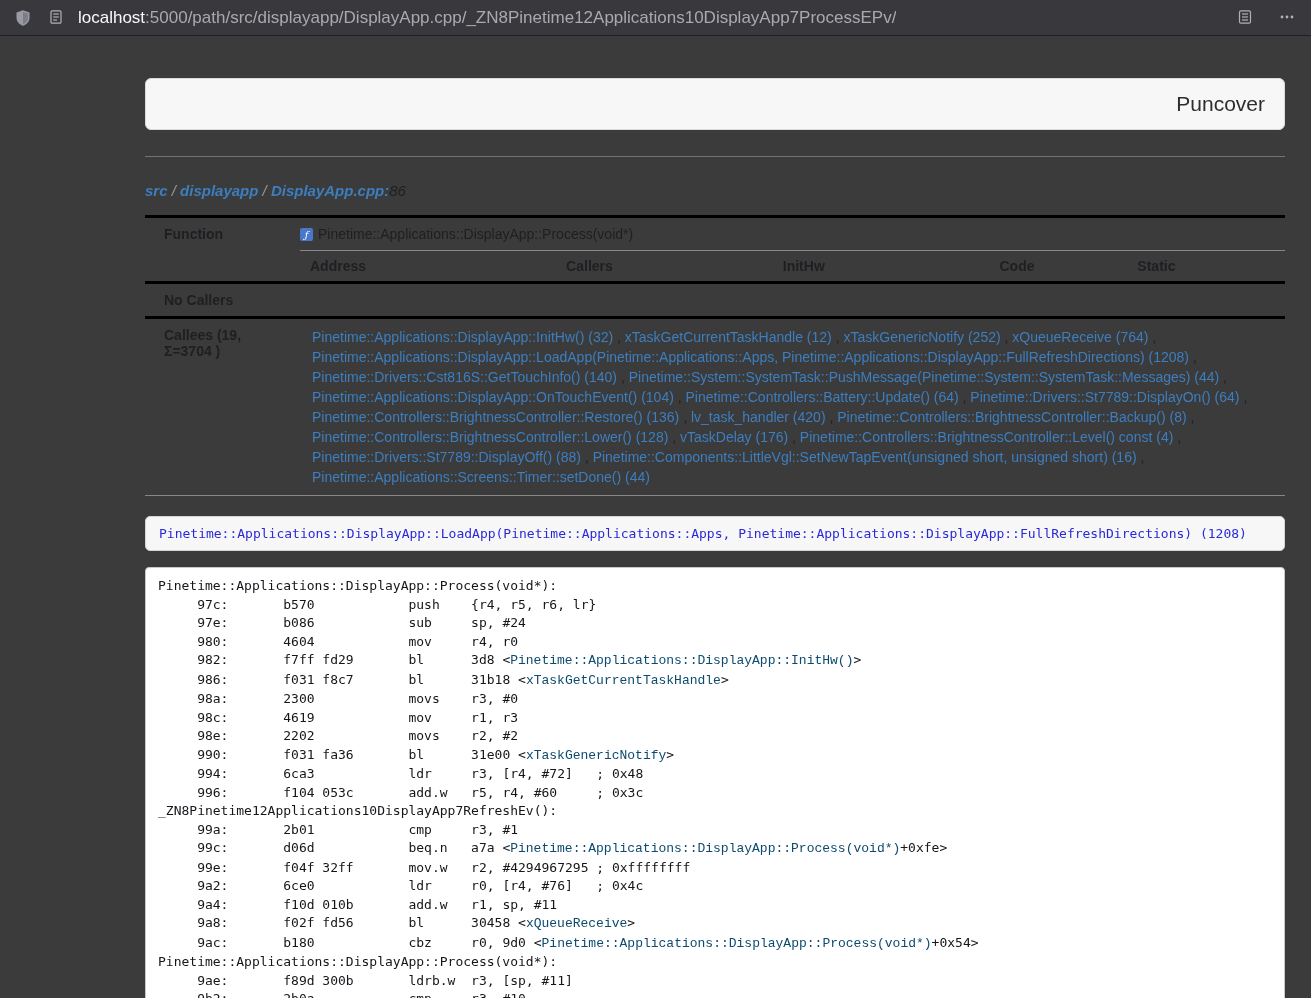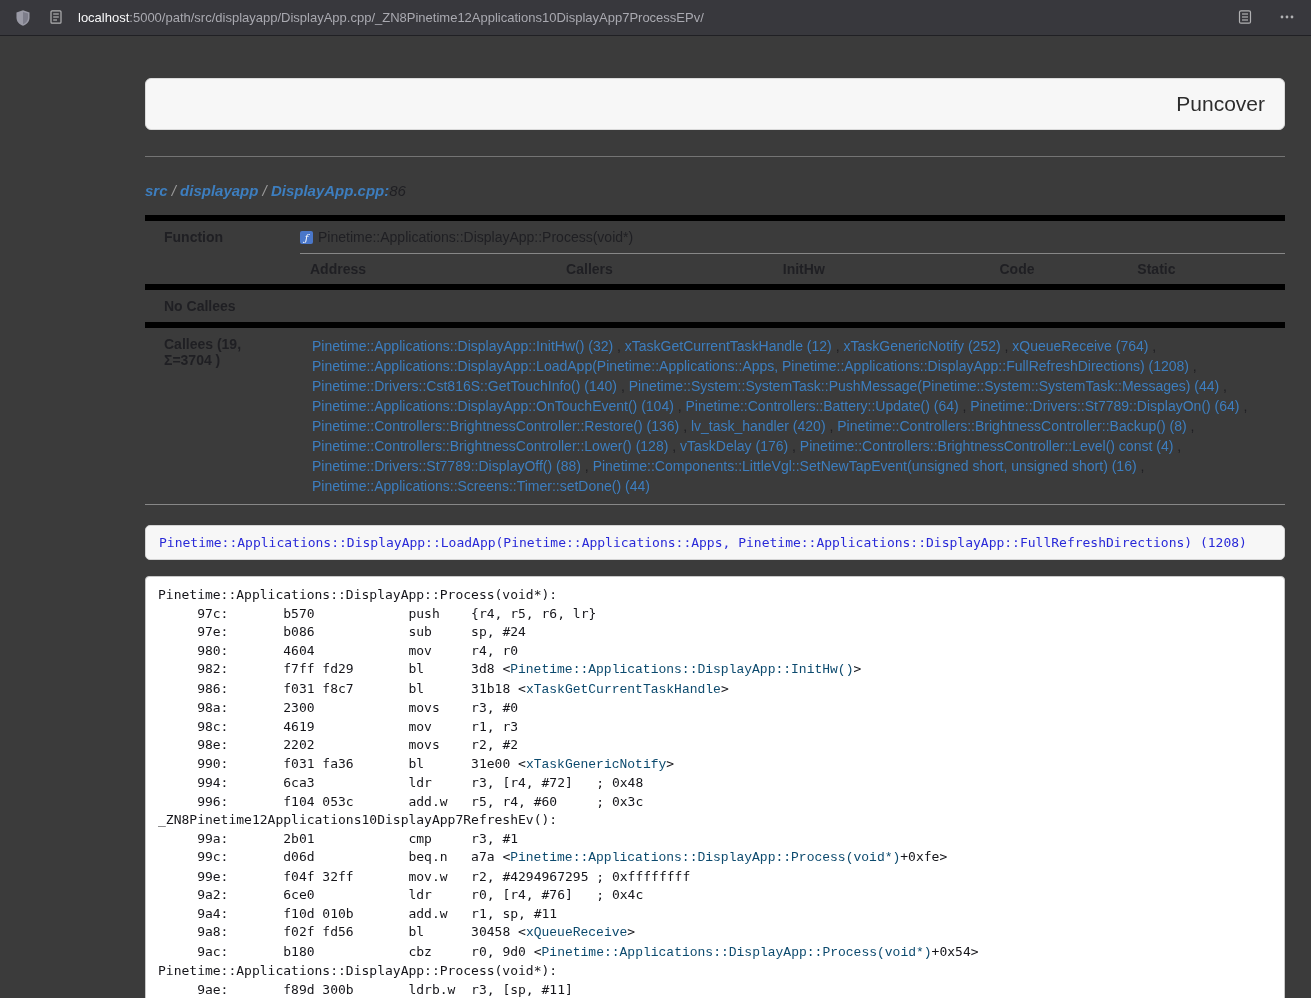--- a/index.html
+++ b/index.html
@@ -15,21 +15,21 @@
     height: 36px;
     background: #38383d;
     border-bottom: 1px solid #202024;
     display: flex;
     align-items: center;
     padding: 0 14px;
   }
   .chrome svg { display: block; }
   .chrome-icon { width: 18px; height: 18px; flex: none; }
   .identity-icon { margin-left: 16px; }
-  .url-text { font-size: 13px; margin-left: 12px; white-space: nowrap; overflow: hidden; }
+  .url-text { font-size: 17px; margin-left: 12px; white-space: nowrap; overflow: hidden; }
   .url-host { color: #f9f9fa; }
   .url-rest { color: #a9a9b0; }
   .chrome-right { margin-left: auto; display: flex; align-items: center; gap: 24px; }
 
   
   .container { width: 1140px; margin-left: 145px; }
 
   .jumbotron {
     margin-top: 42px;
     background: #f7f7f7;
@@ -49,21 +49,21 @@
 
   
   table.fn {
     width: 100%;
     border-collapse: collapse;
     margin-top: 16px;
     font-size: 14px;
     color: #1f1f23;
     border-bottom: 1px solid #878787;
   }
-  table.fn > tbody > tr { border-top: 6px solid #000000; }
+  table.fn > tbody > tr { border-top: 3px solid #000000; }
   table.fn th.rowlabel {
     width: 155px;
     text-align: left;
     vertical-align: top;
     font-weight: 700;
     padding: 8px 8px 8px 19px;
   }
   table.fn td.rowval { padding: 0; vertical-align: top; }
 
   .symbol-line { display: flex; align-items: center; gap: 5px; padding: 8px 10px 8px 0; }
@@ -192,21 +192,21 @@
                 <th class="col-remarks">Callers</th>
                 <th class="col-stack">InitHw</th>
                 <th class="col-code">Code</th>
                 <th class="col-static">Static</th>
               </tr>
             </tbody>
           </table>
         </td>
       </tr>
       <tr>
-        <th class="rowlabel">No Callees</th>
+        <th class="rowlabel">No Callers</th>
         <td class="rowval"></td>
       </tr>
       <tr>
         <th class="rowlabel">Callees (19, Σ=3704 )</th>
         <td class="rowval callees-cell" id="callees-cell"><a href="#">Pinetime::Applications::DisplayApp::InitHw() (32)</a><span class="csep"> , </span><a href="#">xTaskGetCurrentTaskHandle (12)</a><span class="csep"> , </span><a href="#">xTaskGenericNotify (252)</a><span class="csep"> , </span><a href="#">xQueueReceive (764)</a><span class="csep"> , </span><a href="#">Pinetime::Applications::DisplayApp::LoadApp(Pinetime::Applications::Apps, Pinetime::Applications::DisplayApp::FullRefreshDirections) (1208)</a><span class="csep"> , </span><a href="#">Pinetime::Drivers::Cst816S::GetTouchInfo() (140)</a><span class="csep"> , </span><a href="#">Pinetime::System::SystemTask::PushMessage(Pinetime::System::SystemTask::Messages) (44)</a><span class="csep"> , </span><a href="#">Pinetime::Applications::DisplayApp::OnTouchEvent() (104)</a><span class="csep"> , </span><a href="#">Pinetime::Controllers::Battery::Update() (64)</a><span class="csep"> , </span><a href="#">Pinetime::Drivers::St7789::DisplayOn() (64)</a><span class="csep"> , </span><a href="#">Pinetime::Controllers::BrightnessController::Restore() (136)</a><span class="csep"> , </span><a href="#">lv_task_handler (420)</a><span class="csep"> , </span><a href="#">Pinetime::Controllers::BrightnessController::Backup() (8)</a><span class="csep"> , </span><a href="#">Pinetime::Controllers::BrightnessController::Lower() (128)</a><span class="csep"> , </span><a href="#">vTaskDelay (176)</a><span class="csep"> , </span><a href="#">Pinetime::Controllers::BrightnessController::Level() const (4)</a><span class="csep"> , </span><a href="#">Pinetime::Drivers::St7789::DisplayOff() (88)</a><span class="csep"> , </span><a href="#">Pinetime::Components::LittleVgl::SetNewTapEvent(unsigned short, unsigned short) (16)</a><span class="csep"> , </span><a href="#">Pinetime::Applications::Screens::Timer::setDone() (44)</a></td>
       </tr>
     </tbody>
   </table>
 
   <div class="highlight-box">

